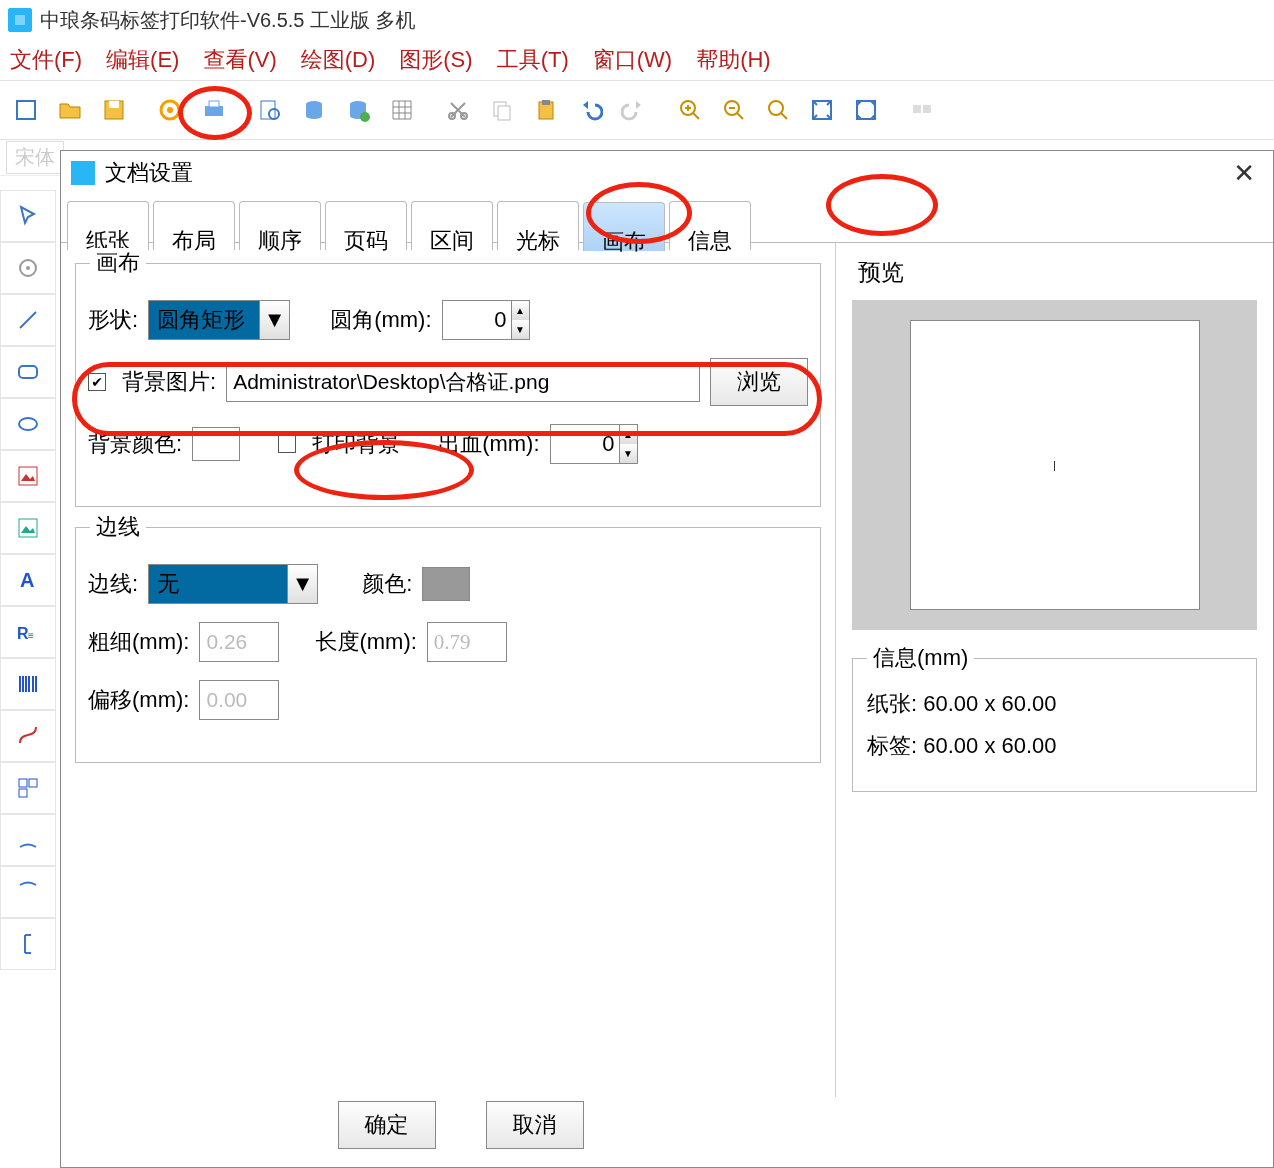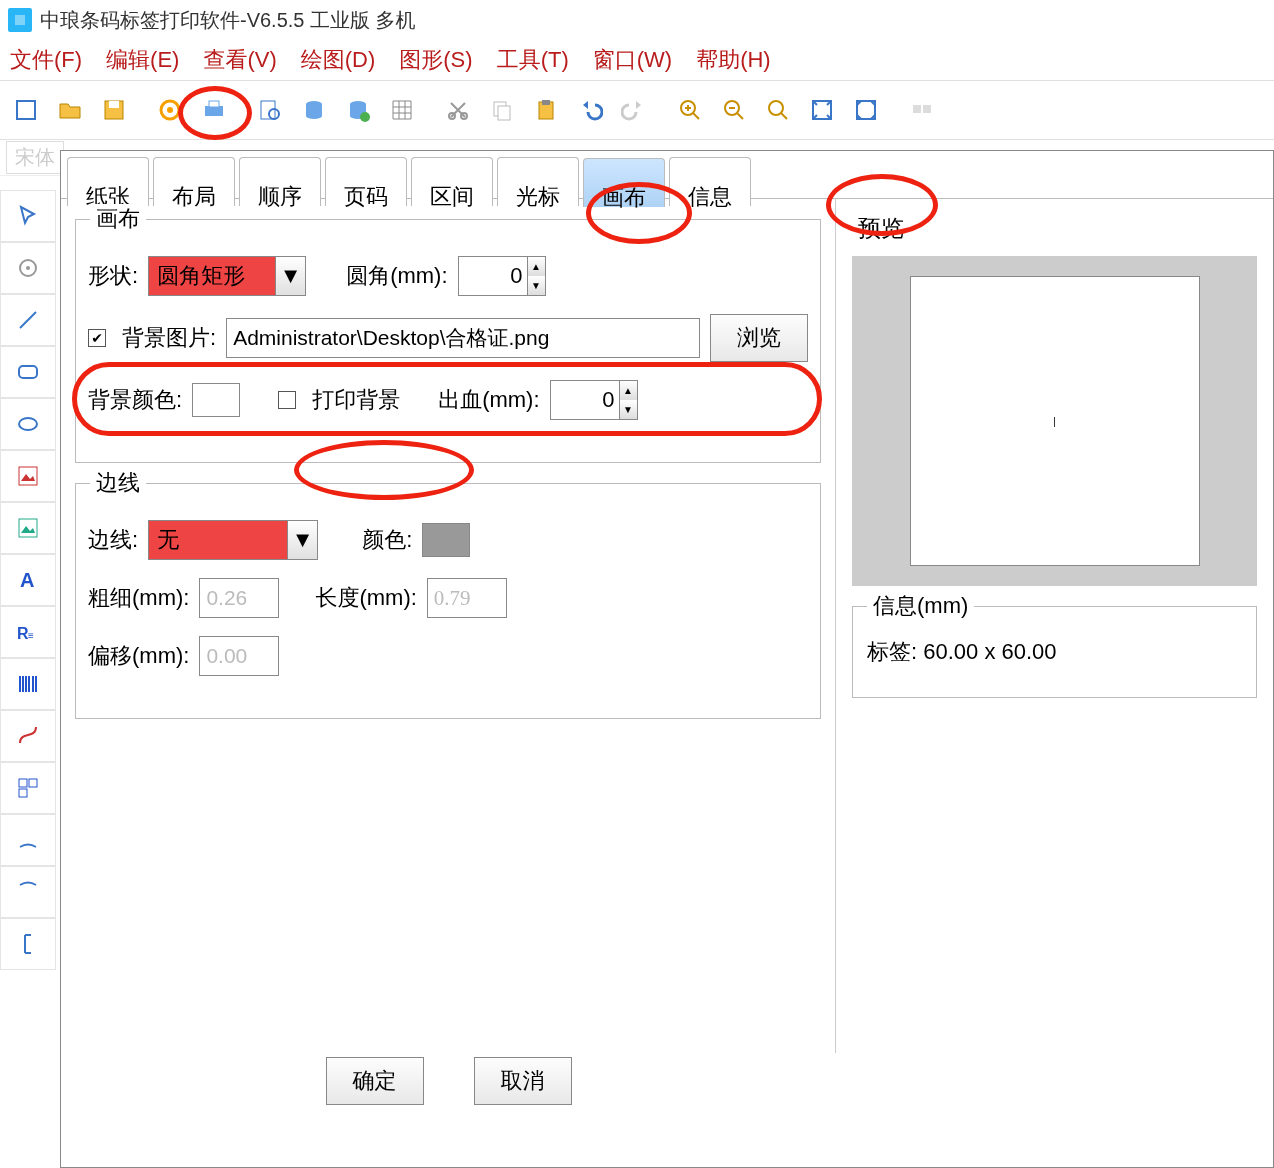--- a/index.html
+++ b/index.html
@@ -43,43 +43,43 @@
 .panelwrap { display:flex; height: calc(100% - 48px - 70px); }
 .leftpanel { width:775px; border-right:1px solid #ccc; padding:20px 14px; font-size:22px; }
 .rightpanel { flex:1; padding:10px 16px; font-size:22px; }
 
 
 .groupbox { border:1px solid #bbb; padding:18px 12px 24px 12px; margin-bottom:20px; position:relative; }
 .groupbox .legend { position:absolute; top:-16px; left:14px; background:#fff; padding:0 6px; font-size:22px; }
 
 .row { display:flex; align-items:center; margin:18px 0; gap:10px; }
 .row label { font-size:22px; }
-.combo { display:flex; align-items:center; border:1px solid #888; height:40px; background:#ef4444;gap:16px; }
+.combo { display:flex; align-items:center; border:1px solid #888; height:40px; background:#0369a1; }
 .combo .ctext { padding:0 8px; font-size:22px; min-width:110px; }
 .combo .carrow { width:30px; height:100%; border-left:1px solid #888; display:flex; align-items:center; justify-content:center; background:linear-gradient(#fff,#e0e0e0);}
 .textin { border:1px solid #888; height:40px; padding:4px 6px; font-size:21px; background:#fff; }
 .spinner { display:flex; }
 .spinner .num { border:1px solid #888; height:40px; width:70px; text-align:right; padding:0 4px; font-size:22px;}
 .spinner .arrows { width:18px; display:flex; flex-direction:column; border:1px solid #888; border-left:none;}
 .spinner .arrows span { flex:1; display:flex; align-items:center; justify-content:center; font-size:10px; background:linear-gradient(#fff,#ddd);}
 .checkbox { width:18px; height:18px; border:1px solid #555; display:inline-flex; align-items:center; justify-content:center; margin-right:6px; font-size:14px;}
 .colorbox { width:48px; height:34px; border:1px solid #888; }
 .btn { border:1px solid #888; padding:8px 26px; font-size:22px; background:linear-gradient(#fdfdfd,#e8e8e8); cursor:pointer; }
 .disabled { color:#bbb; }
 
 
 .previewtitle { padding:4px 0 12px 6px; font-size:23px;}
 .previewbox { width:290px; height:290px; border:1px solid #888; background:#fff; margin:0 auto; display:flex; align-items:center; justify-content:center;}
 .previewgray { background:#ccc; padding:20px; }
-.infobox { border:1px solid #bbb; padding:18px 14px; margin-top:20px; position:relative;}
+.infobox { border:1px solid #bbb; padding:18px 14px; margin-top:28px; position:relative;}
 .infobox .legend { position:absolute; top:-16px; left:14px; background:#fff; padding:0 6px; font-size:22px;}
 .infoline { font-size:22px; margin:12px 0;}
 
 
-.dlgbtns { position:absolute; bottom:18px; left:0; width:775px; display:flex; justify-content:center; gap:50px;}
+.dlgbtns { position:absolute; bottom:18px; left:12px; width:775px; display:flex; justify-content:center; gap:50px;}
 
 
 .redring { position:absolute; border:5px solid #e21; border-radius:50%; pointer-events:none; }
 
 svg { display:block; }
 </style>
 </head>
 <body>
 
 <div class="titlebar">
@@ -314,20 +314,29 @@
       </svg>
     </div>
   <div class="stbtn">
       <svg width="26" height="26">
         <path d="M10 4v18M10 4h6M10 22h6" fill="none" stroke="#3a76c8" stroke-width="2"></path>
       </svg>
     </div>
 </div>
 
 <div class="dialog">
+  <div class="dlg-title">
+    <span class="app-icon">
+        <svg viewBox="0 0 16 16">
+          <rect width="16" height="16" fill="#29b6f6"></rect>
+        </svg>
+      </span>
+    <span>文档设置</span>
+    <span class="close">✕</span>
+  </div>
   <div class="dlg-body">
 
     <div class="tabs">
       <div class="tab">纸张</div>
       <div class="tab">布局</div>
       <div class="tab">顺序</div>
       <div class="tab">页码</div>
       <div class="tab">区间</div>
       <div class="tab">光标</div>
       <div class="tab active">画布</div>
@@ -415,20 +424,24 @@
       <div class="rightpanel">
         <div class="previewtitle">预览</div>
         <div class="previewgray">
           <div class="previewbox">
             <span style="font-size:10px">|</span>
           </div>
         </div>
         <div class="infobox">
           <span class="legend">信息(mm)</span>
           <div class="infoline">
+            <span>纸张:</span>
+            <span>60.00 x 60.00</span>
+          </div>
+          <div class="infoline">
             <span>标签:</span>
             <span>60.00 x 60.00</span>
           </div>
         </div>
       </div>
     </div>
 
     <div class="dlgbtns">
       <button class="btn">确定</button>
       <button class="btn">取消</button>

